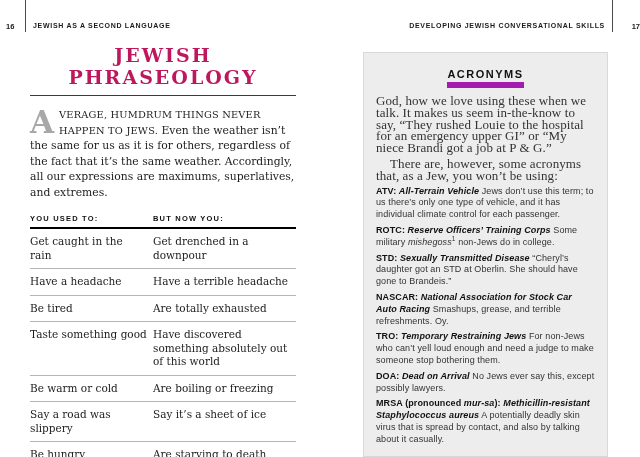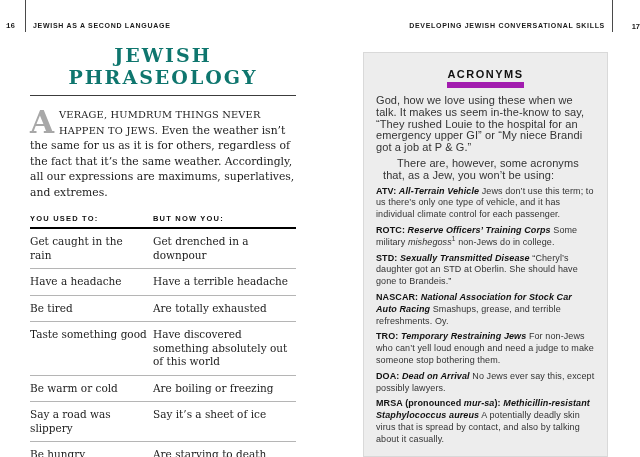--- a/index.html
+++ b/index.html
@@ -26,21 +26,21 @@
   .head-bar{
     position:absolute;top:0;width:1px;height:32px;background:#4a4a4a;
   }
 
   
   #left-content{position:absolute;left:30px;top:44px;width:266px;}
   .chapter-title{
     text-align:center;
     font-family:"DejaVu Serif","Liberation Serif",serif;
     font-weight:bold;font-size:19px;line-height:22px;letter-spacing:2px;
-    color:#0f766e;
+    color:#be185d;
   }
   .title-rule{border:none;border-top:1.5px solid #3c3c3c;margin:7px 0 0 0;}
   .intro{
     margin:11px 0 0 0;
     font-family:"DejaVu Serif","Liberation Serif",serif;
     font-size:10.8px;line-height:15.5px;color:#1c1c1c;
   }
   .drop-cap{
     float:left;
     font-family:"DejaVu Serif","Liberation Serif",serif;
@@ -73,37 +73,37 @@
     padding:9px 12px 10px 12px;box-sizing:border-box;width:245px;
   }
   .box-title-wrap{text-align:center;margin:2px 0 7px 0;}
   .box-title{
     display:inline-block;
     font-weight:bold;font-size:11px;letter-spacing:1.5px;color:#111;
     border-bottom:6px solid #a21caf;padding-bottom:2px;
   }
   .box-para{
     margin:0 0 4px 0;
-    font-size:11px;line-height:11.8px;color:#333;letter-spacing:0.1px;
+    font-size:13px;line-height:11.8px;color:#333;letter-spacing:0.1px;font-family:Liberation Serif, serif;
   }
-  .box-para.indent{text-indent:14px;margin-left:7px;}
+  .box-para.indent{text-indent:14px;}
   .entry{
     margin:4px 0 0 0;
     font-size:9px;line-height:11.8px;color:#333;letter-spacing:0.1px;
   }
   .entry .b{font-weight:bold;color:#111;}
   .entry .bi{font-weight:bold;font-style:italic;color:#111;margin-top:13px;}
   .entry .i{font-style:italic;}
   .entry sup{font-size:6.5px;line-height:0;}
 </style>
 </head>
 <body>
 
 <div class="page" id="left-page">
-  <span class="folio" style="left:6px;font-family:Liberation Mono, monospace;">16</span>
+  <span class="folio" style="left:6px;">16</span>
   <span class="head-bar" style="left:25px;"></span>
   <span class="running-head" style="left:33px;">JEWISH AS A SECOND LANGUAGE</span>
 
   <div id="left-content">
     <div class="chapter-title">
       <div>JEWISH</div>
       <div>PHRASEOLOGY</div>
     </div>
     <hr class="title-rule">
     <p class="intro"><span class="drop-cap">A</span><span class="lead-caps">VERAGE, HUMDRUM THINGS NEVER HAPPEN TO JEWS.</span> <span>Even the weather isn’t the same for us as it is for others, regardless of the fact that it’s the same weather. Accordingly, all our expressions are maximums, superlatives, and extremes.</span></p>

